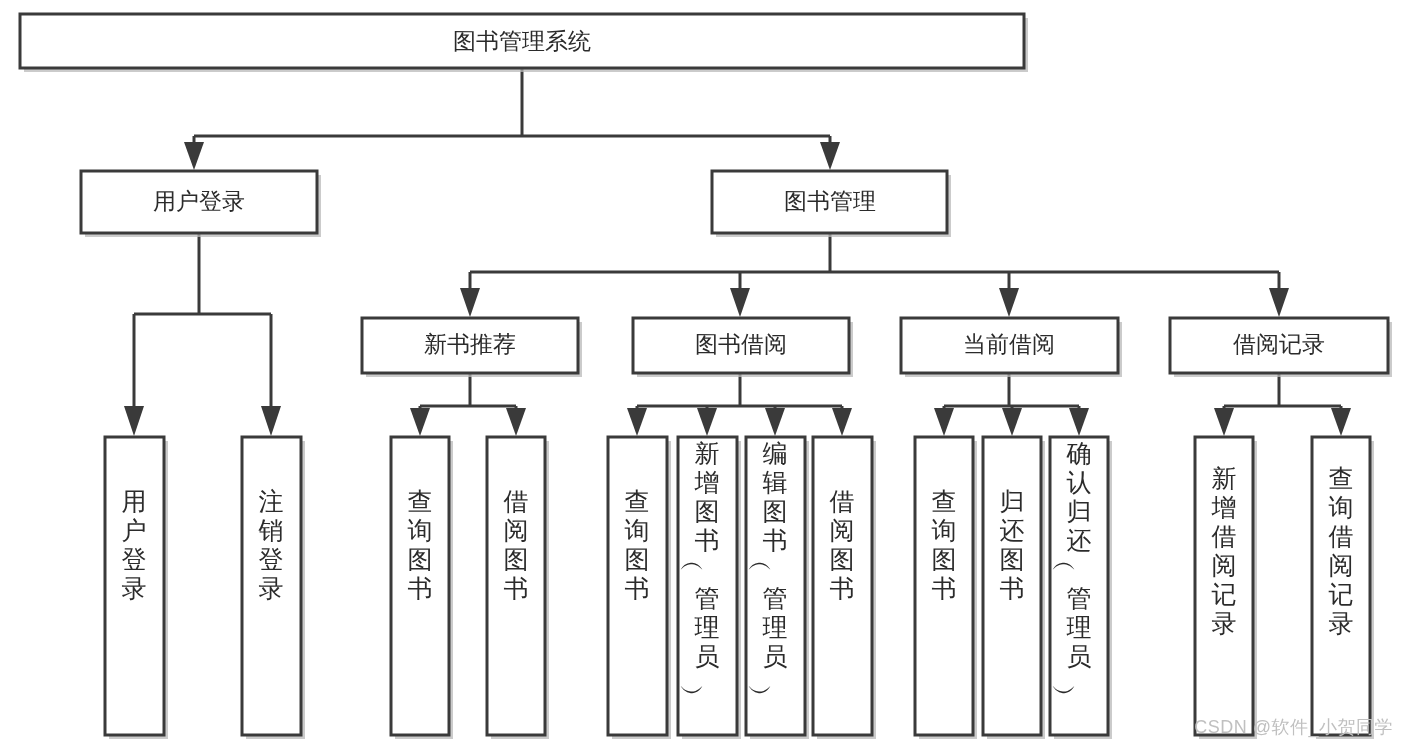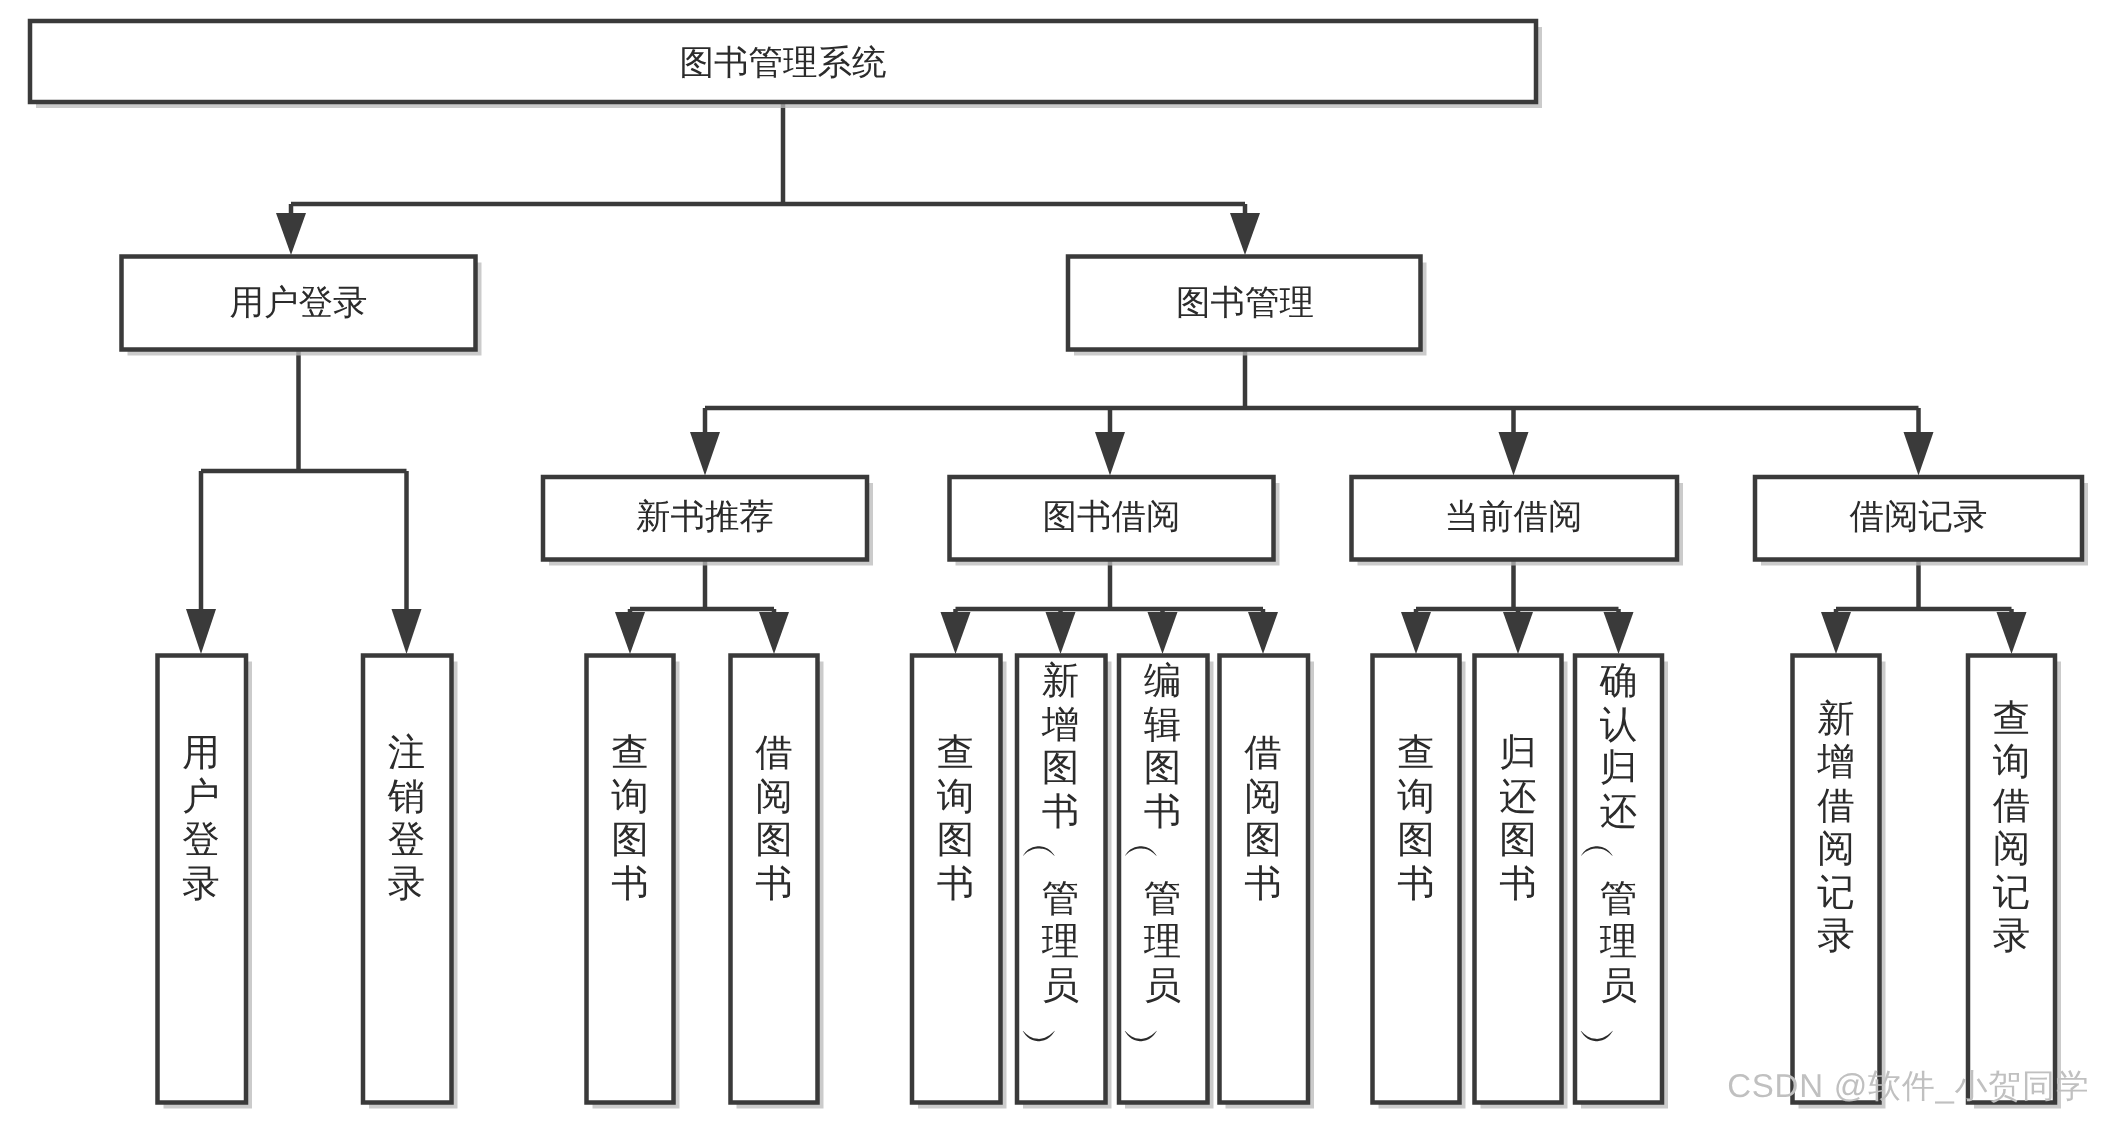--- a/index.html
+++ b/index.html
@@ -57,21 +57,21 @@
     font-family: "Liberation Sans", "DejaVu Sans", sans-serif;
     fill: #2b2b2b;
     font-size: 25px;
     text-anchor: middle;
   }
   .watermark {
     position: absolute;
     right: 12px;
     bottom: 8px;
     font-family: "Liberation Sans", "DejaVu Sans", sans-serif;
-    font-size: 22px;
+    font-size: 18px;
     color: #c0c0c0;
     letter-spacing: 0.5px;
     white-space: nowrap;
     pointer-events: none;
   }
 </style>
 </head>
 <body>
 
 <div id="diagram-root">

